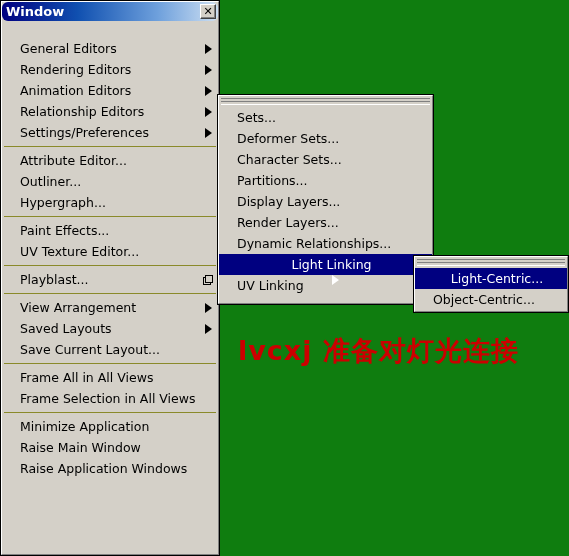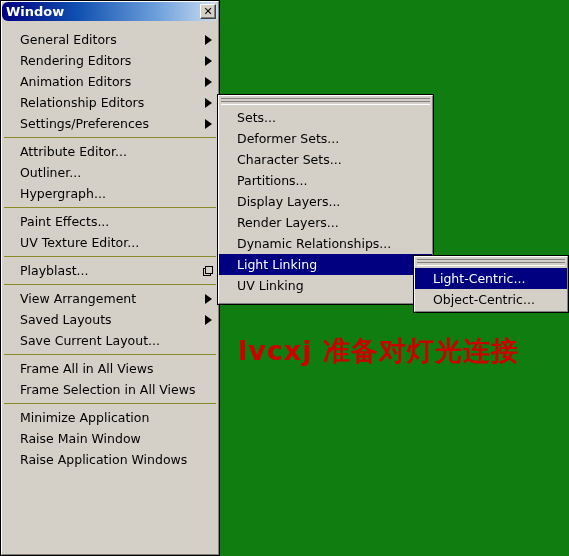--- a/index.html
+++ b/index.html
@@ -75,39 +75,40 @@
     line-height: 13px;
     text-align: center;
     color: #000000;
     box-sizing: border-box;
     font-family: "DejaVu Sans", sans-serif;
     cursor: default;
   }
 
   
   .menu-list {
-    padding: 8px 0 0 0;
+    padding: 17px 0 0 0;
   }
   .mi {
     position: relative;
     height: 21px;
     line-height: 21px;
     display: flex;
     align-items: center;
     padding: 0 6px 0 18px;
     color: #000000;
     font-size: 12.5px;
     white-space: nowrap;
     cursor: default;
     box-sizing: border-box;
   }
   .mi .label { flex: 1; }
   .mi.hl {
     background: #000080;
     color: #ffffff;
+    flex-direction: column;
   }
   .mi .arrow {
     width: 0; height: 0;
     border-left: 7px solid #000000;
     border-top: 5px solid transparent;
     border-bottom: 5px solid transparent;
     margin-left: 8px;
     flex: 0 0 auto;
   }
   .mi.hl .arrow { border-left-color: #ffffff; }

